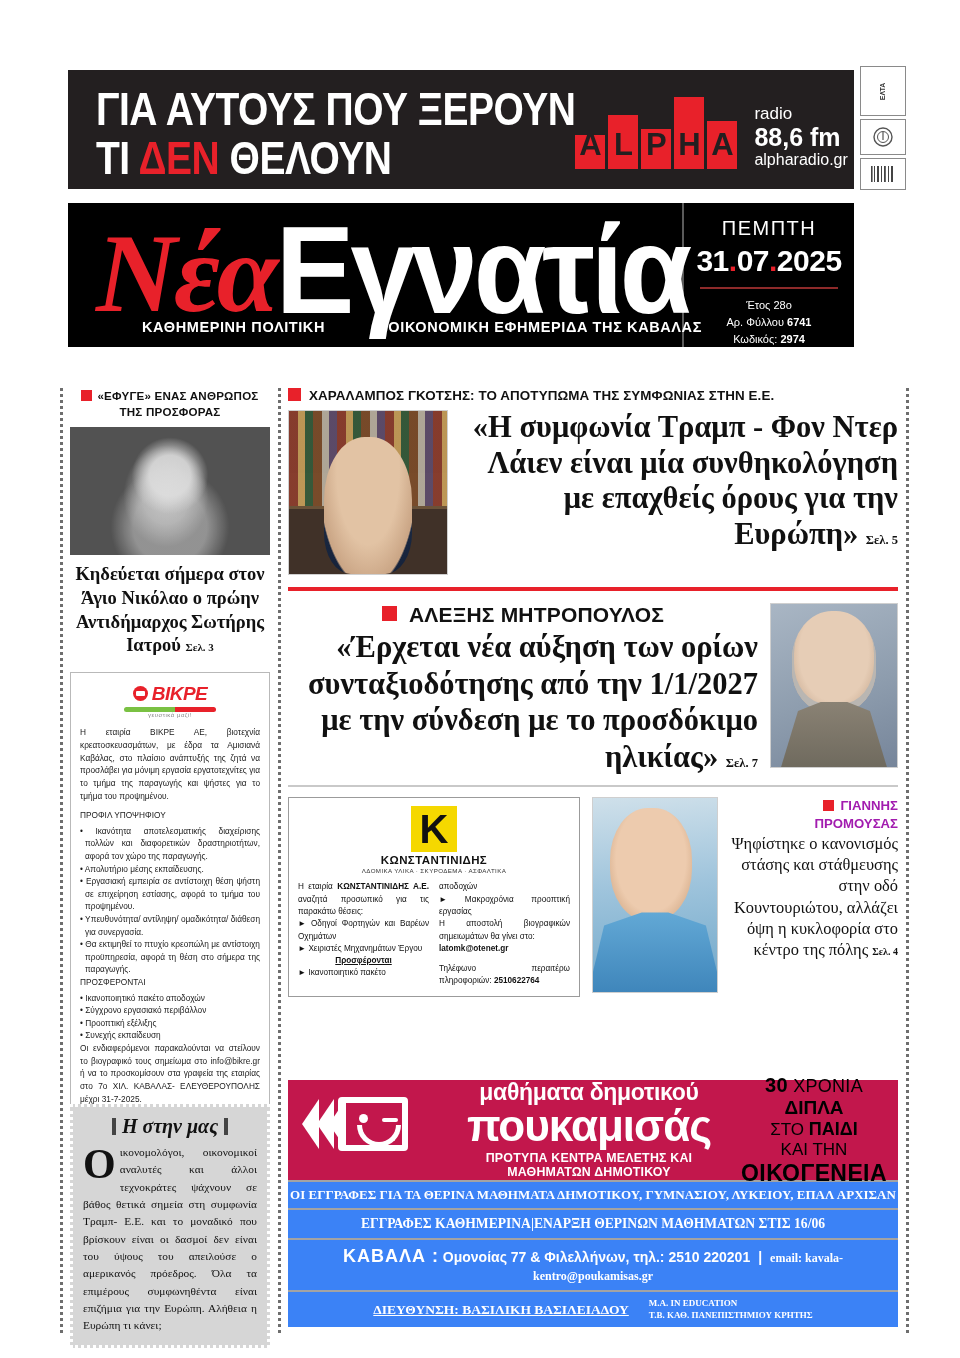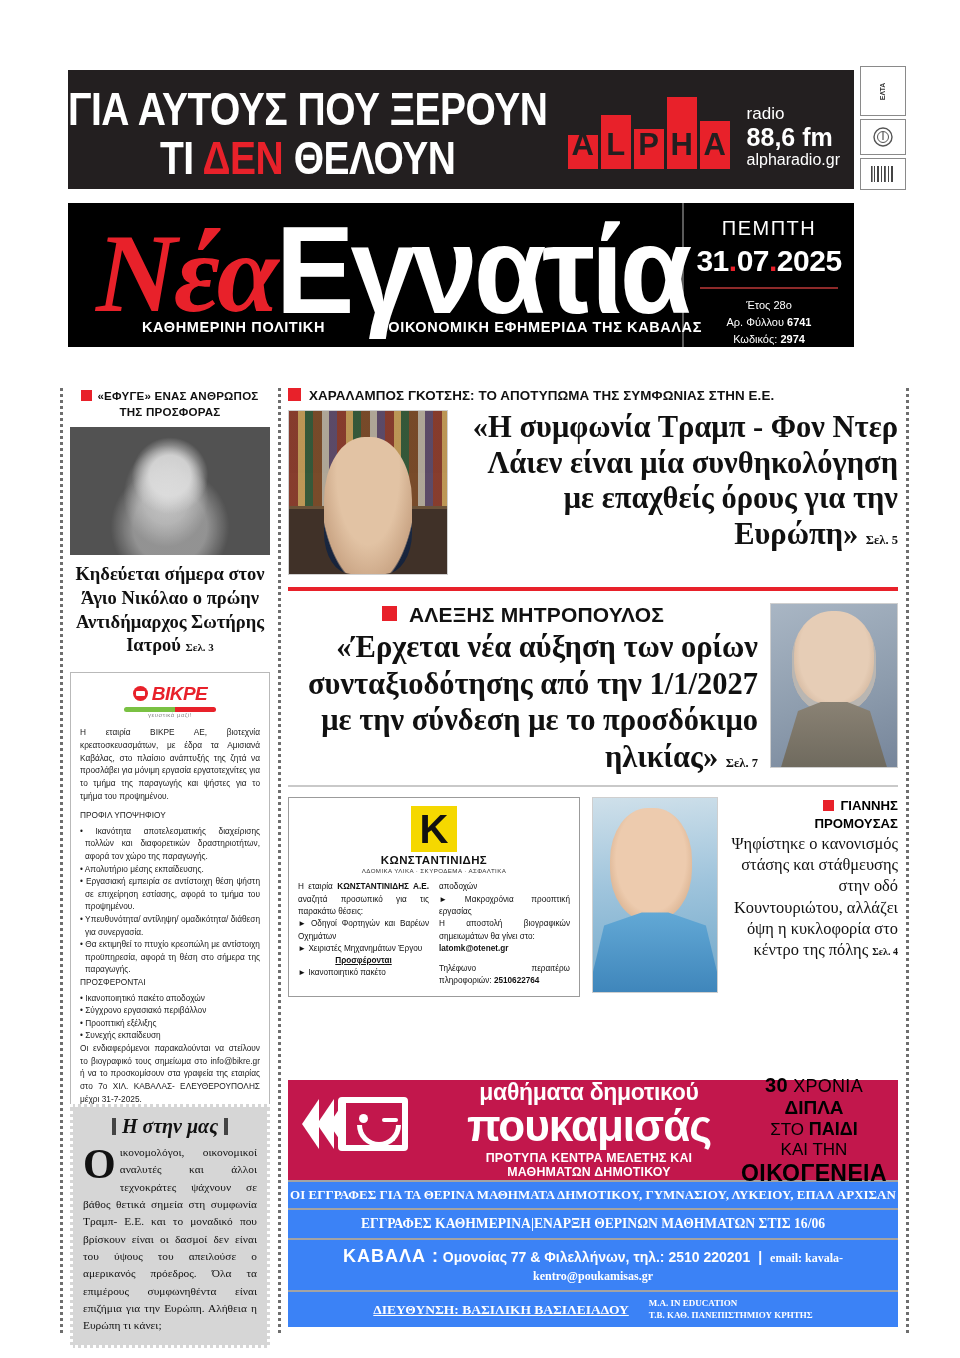--- a/index.html
+++ b/index.html
@@ -24,24 +24,23 @@
 
   
   .topbanner-wrap {
     position: absolute;
     left: 68px; top: 70px;
     width: 786px; height: 119px;
     background: #231f20;
     display: flex; align-items: center;
   }
   .tb-slogan {
-    padding-left: 0;
+    padding-left: 28px;
     flex: 0 0 auto;
     line-height: 1.0;
-    text-align: center;
   }
   .tb-line {
     font-weight: 700;
     font-size: 39px;
     letter-spacing: -0.5px;
     color: #ffffff;
     white-space: nowrap;
     transform: scaleY(1.18);
     transform-origin: left top;
     margin-bottom: 10px;
@@ -445,21 +444,21 @@
     border-radius: 46%;
     background: radial-gradient(ellipse at 50% 45%, #edcbae 0 60%, #d2a986 86%, transparent 88%);
   }
   .photo-prom::after {
     content:""; position:absolute; left: -4%; bottom: 0; width: 108%; height: 42%;
     background: linear-gradient(180deg,#63a9d6 0%, #3f86bb 100%);
     clip-path: polygon(0 100%, 12% 18%, 40% 2%, 60% 2%, 88% 18%, 100% 100%);
   }
   .prom-text { flex: 1 1 auto; text-align: right; }
   .prom-kicker {
-    font-size: 13.2px; font-weight: 700; color: #000000; line-height: 1.3;
+    font-size: 13.2px; font-weight: 700; color: #a21caf; line-height: 1.3;
   }
   .prom-kicker .redsq { width: 11px; height: 11px; margin-right: 6px; }
   .prom-head {
     font-family: "Liberation Serif", serif;
     font-size: 16.4px; line-height: 1.3; color: #111;
     margin-top: 1px;
   }
   .prom-head .sel { font-size: 10px; font-weight: 700; }
 
   

